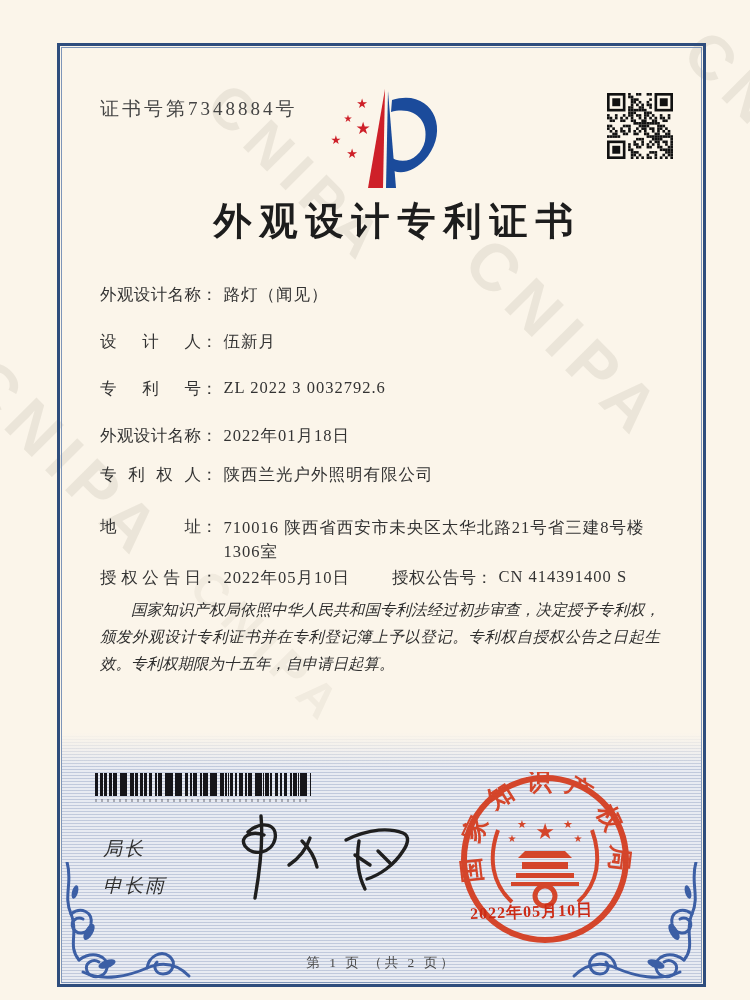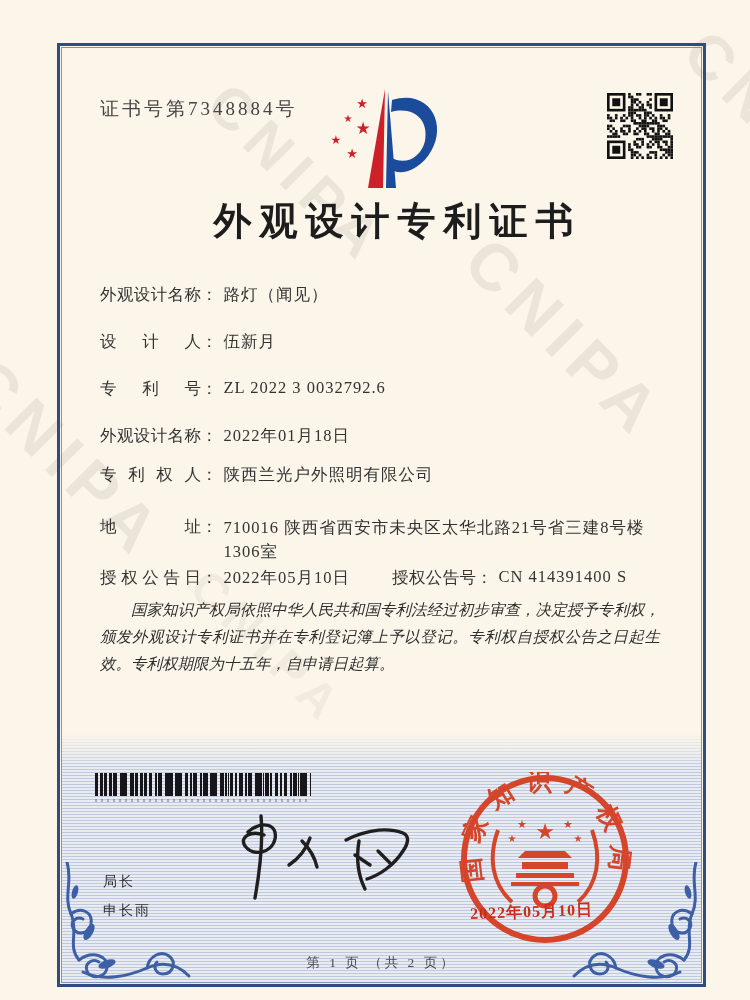--- a/index.html
+++ b/index.html
@@ -49,22 +49,22 @@
     font-style:italic;}
   .body-text p{margin:0;text-indent:2em;}
   
   .barcode{position:absolute;left:95px;top:773px;width:216px;height:23px;
     background-image:
       repeating-linear-gradient(90deg,#15151a 0 2px,transparent 2px 5px),
       repeating-linear-gradient(90deg,#15151a 0 3px,transparent 3px 9px),
       repeating-linear-gradient(90deg,#15151a 0 1px,transparent 1px 7px);}
   .barcode-sub{position:absolute;left:95px;top:799px;width:216px;height:3px;
     background:repeating-linear-gradient(90deg,rgba(80,80,90,.4) 0 2px,transparent 2px 6px);}
-  .director{position:absolute;left:103px;top:873px;font-size:14px;color:#2f2f2f;
-    font-family:"Liberation Sans","DejaVu Sans",sans-serif;}
+  .director{position:absolute;left:103px;top:836px;font-size:19px;color:#2f2f2f;
+    font-family:"Liberation Sans","DejaVu Sans",sans-serif;font-style:italic;}
   .director div{margin-bottom:11px;letter-spacing:2px;}
   .sig{position:absolute;left:218px;top:808px;width:200px;height:100px;}
   .seal{position:absolute;left:458px;top:772px;width:174px;height:174px;opacity:.93;}
   .seal-date{position:absolute;left:470px;top:901px;width:170px;font-size:16px;
     color:#cc2b16;letter-spacing:1px;font-weight:bold;transform:rotate(-2deg);}
   .flourish{position:absolute;width:150px;height:122px;}
   .flourish.left{left:59px;top:862px;}
   .flourish.right{right:46px;top:862px;transform:scaleX(-1);}
   .footer{position:absolute;left:57px;right:44px;top:954px;text-align:center;
     font-size:13.5px;color:#4a4a4a;letter-spacing:3px;font-family:Liberation Serif, serif;}

